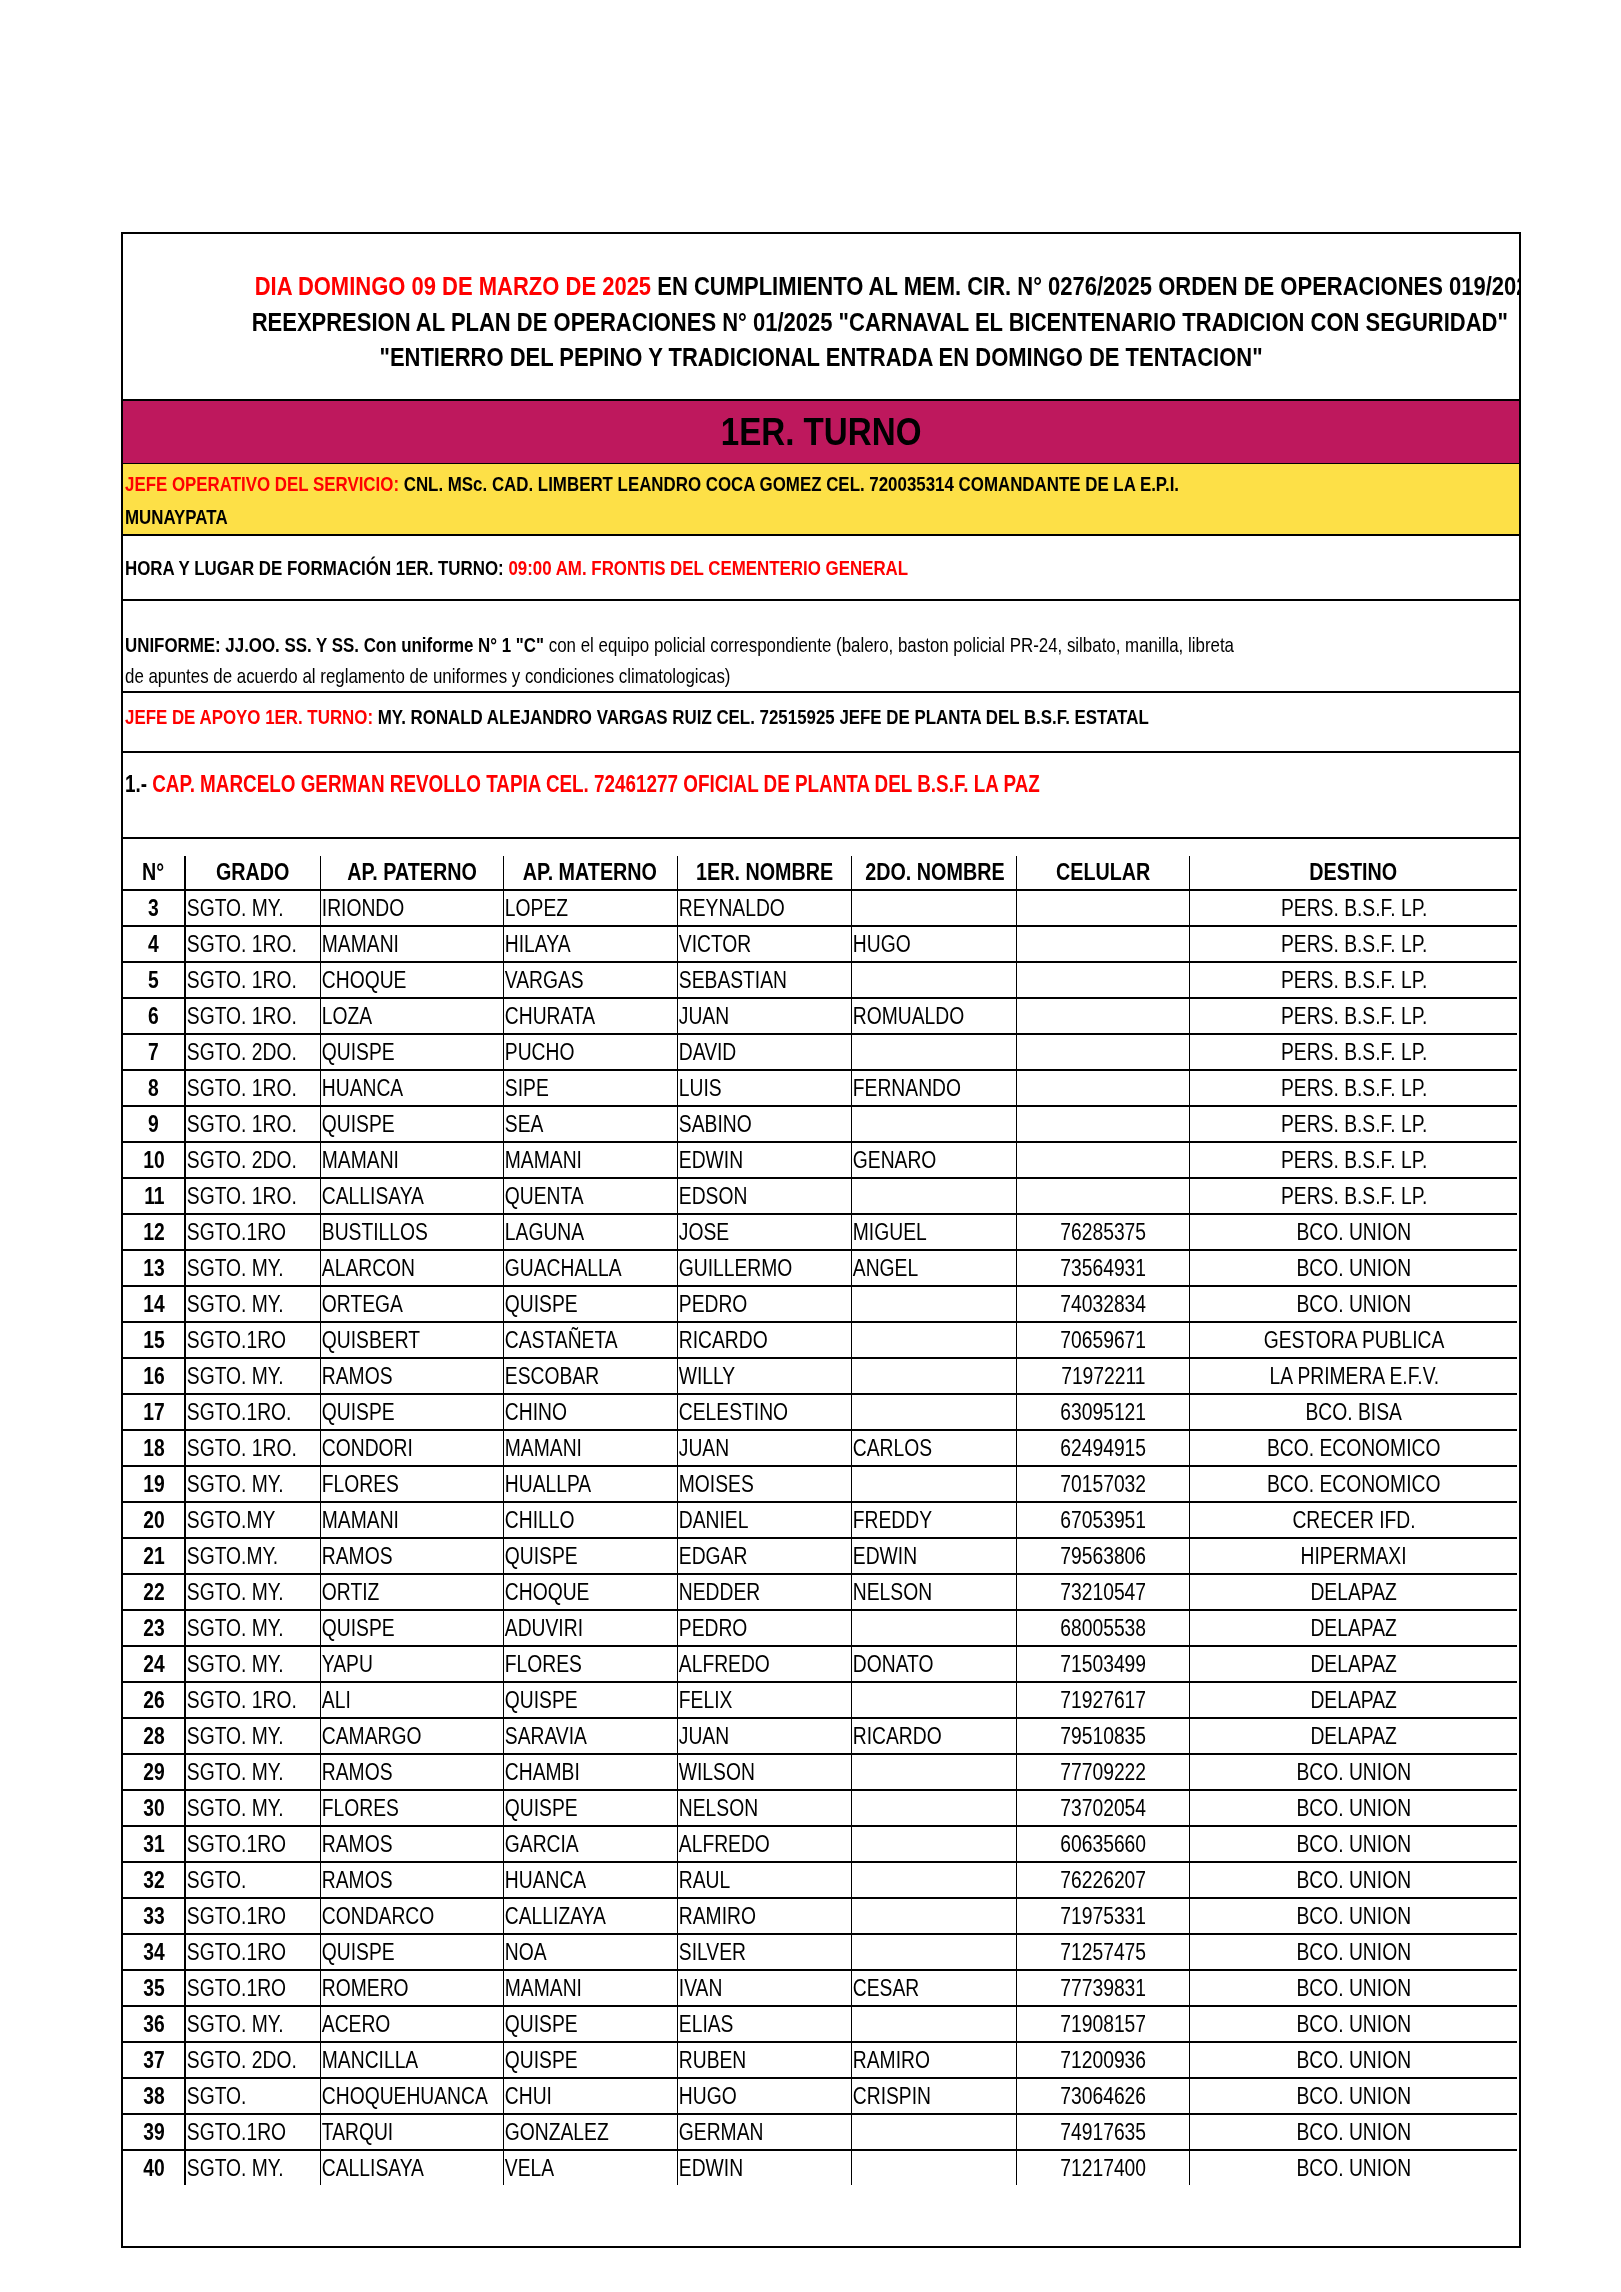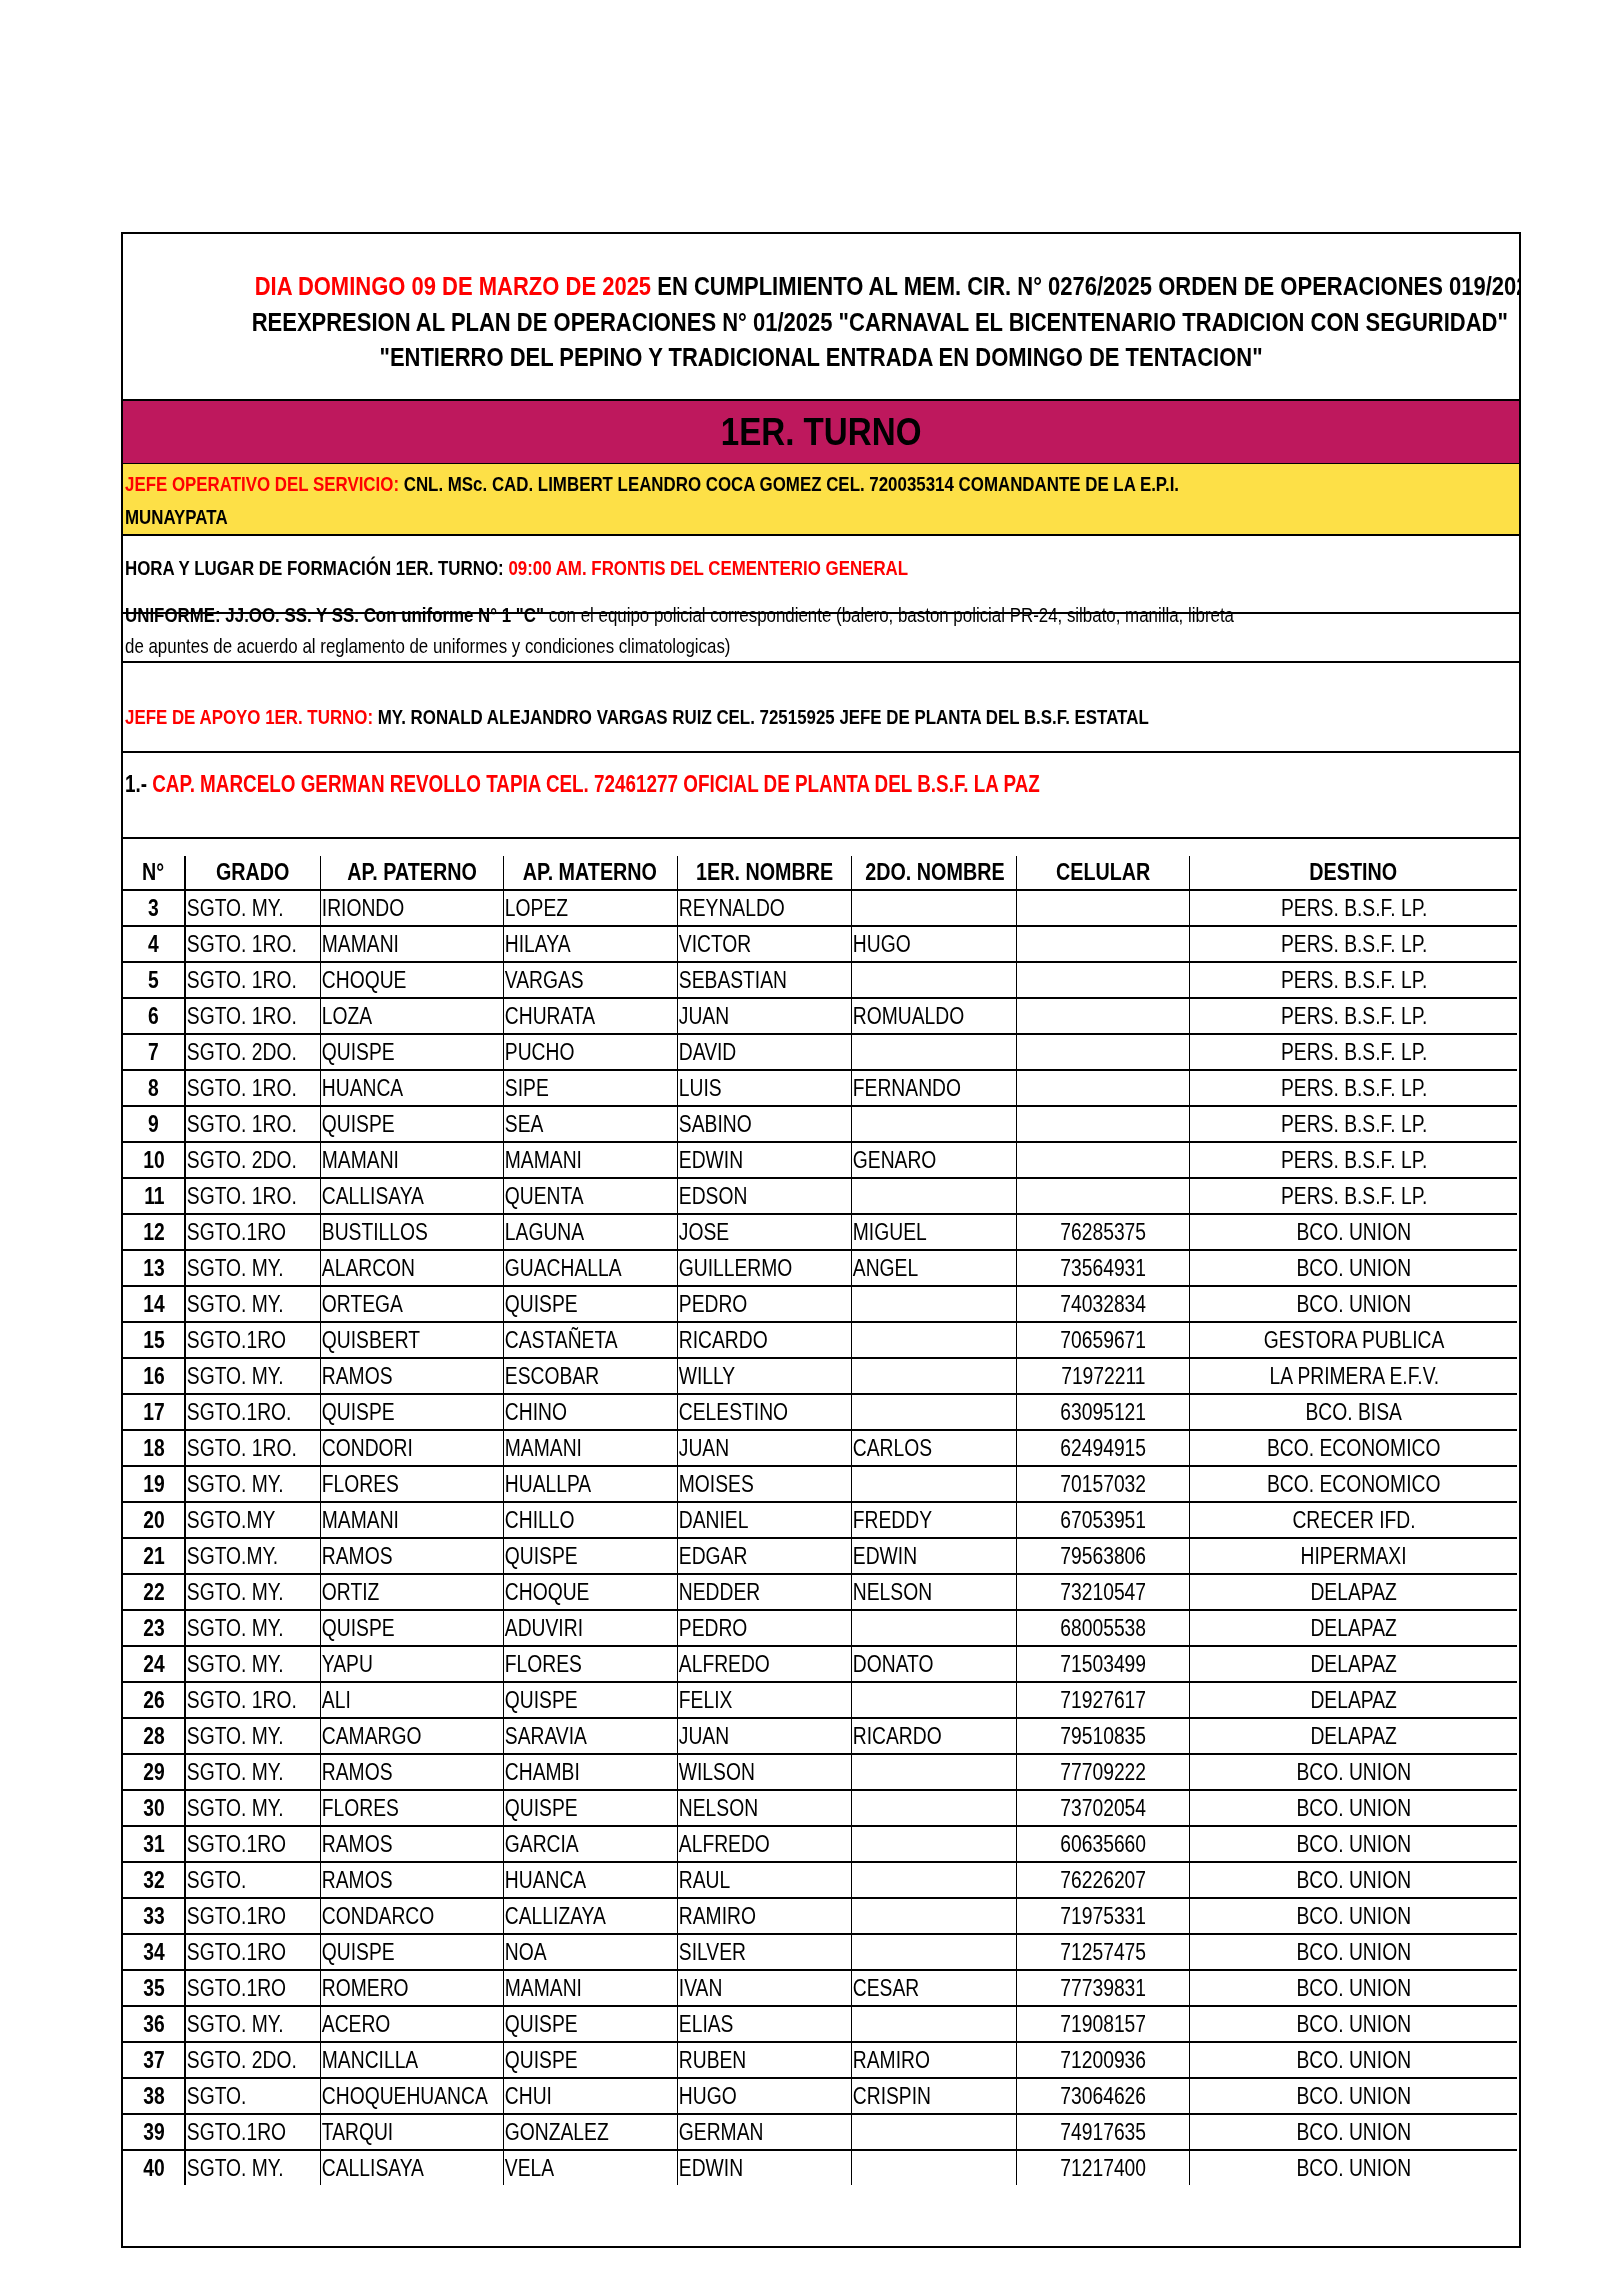--- a/index.html
+++ b/index.html
@@ -17,24 +17,24 @@
   #title .ln { position:absolute; left:0; right:0; text-align:center; font-weight:bold; font-size:26.5px; white-space:nowrap; }
   #title .ln .narrow { transform-origin:center center; transform:scaleX(0.83); }
 
   #turno { top:167px; height:64px; background:#be185d; text-align:center; }
   #turno span { display:inline-block; font-weight:bold; font-size:39px; line-height:61px; transform:scaleX(0.85); }
 
   #jefeop { top:230px; height:72px; background:#fde047; font-size:20.6px; font-weight:bold; }
   #jefeop .ln1 { position:absolute; left:2px; top:7.8px; }
   #jefeop .ln2 { position:absolute; left:2px; top:41px; }
 
-  #hora { top:302px; height:78px; font-size:20.6px; font-weight:bold; }
+  #hora { top:302px; height:65px; font-size:20.6px; font-weight:bold; }
   #hora .ln1 { position:absolute; left:2px; top:19.6px; }
 
-  #unif { top:359px; height:70px; font-size:20.6px; }
+  #unif { top:389px; height:70px; font-size:20.6px; }
   #unif .ln1 { position:absolute; left:2px; top:9.8px; }
   #unif .ln2 { position:absolute; left:2px; top:41px; }
 
   #apoyo { top:446px; height:73px; font-size:20.6px; font-weight:bold; }
   #apoyo .ln1 { position:absolute; left:2px; top:24.5px; }
 
   #oficiales { top:525px; height:80px; font-size:23px; font-weight:bold; }
   #oficiales .ln1 { position:absolute; left:2px; top:11.8px; }
   #oficiales .ln2 { position:absolute; left:2px; top:53px; }
 

